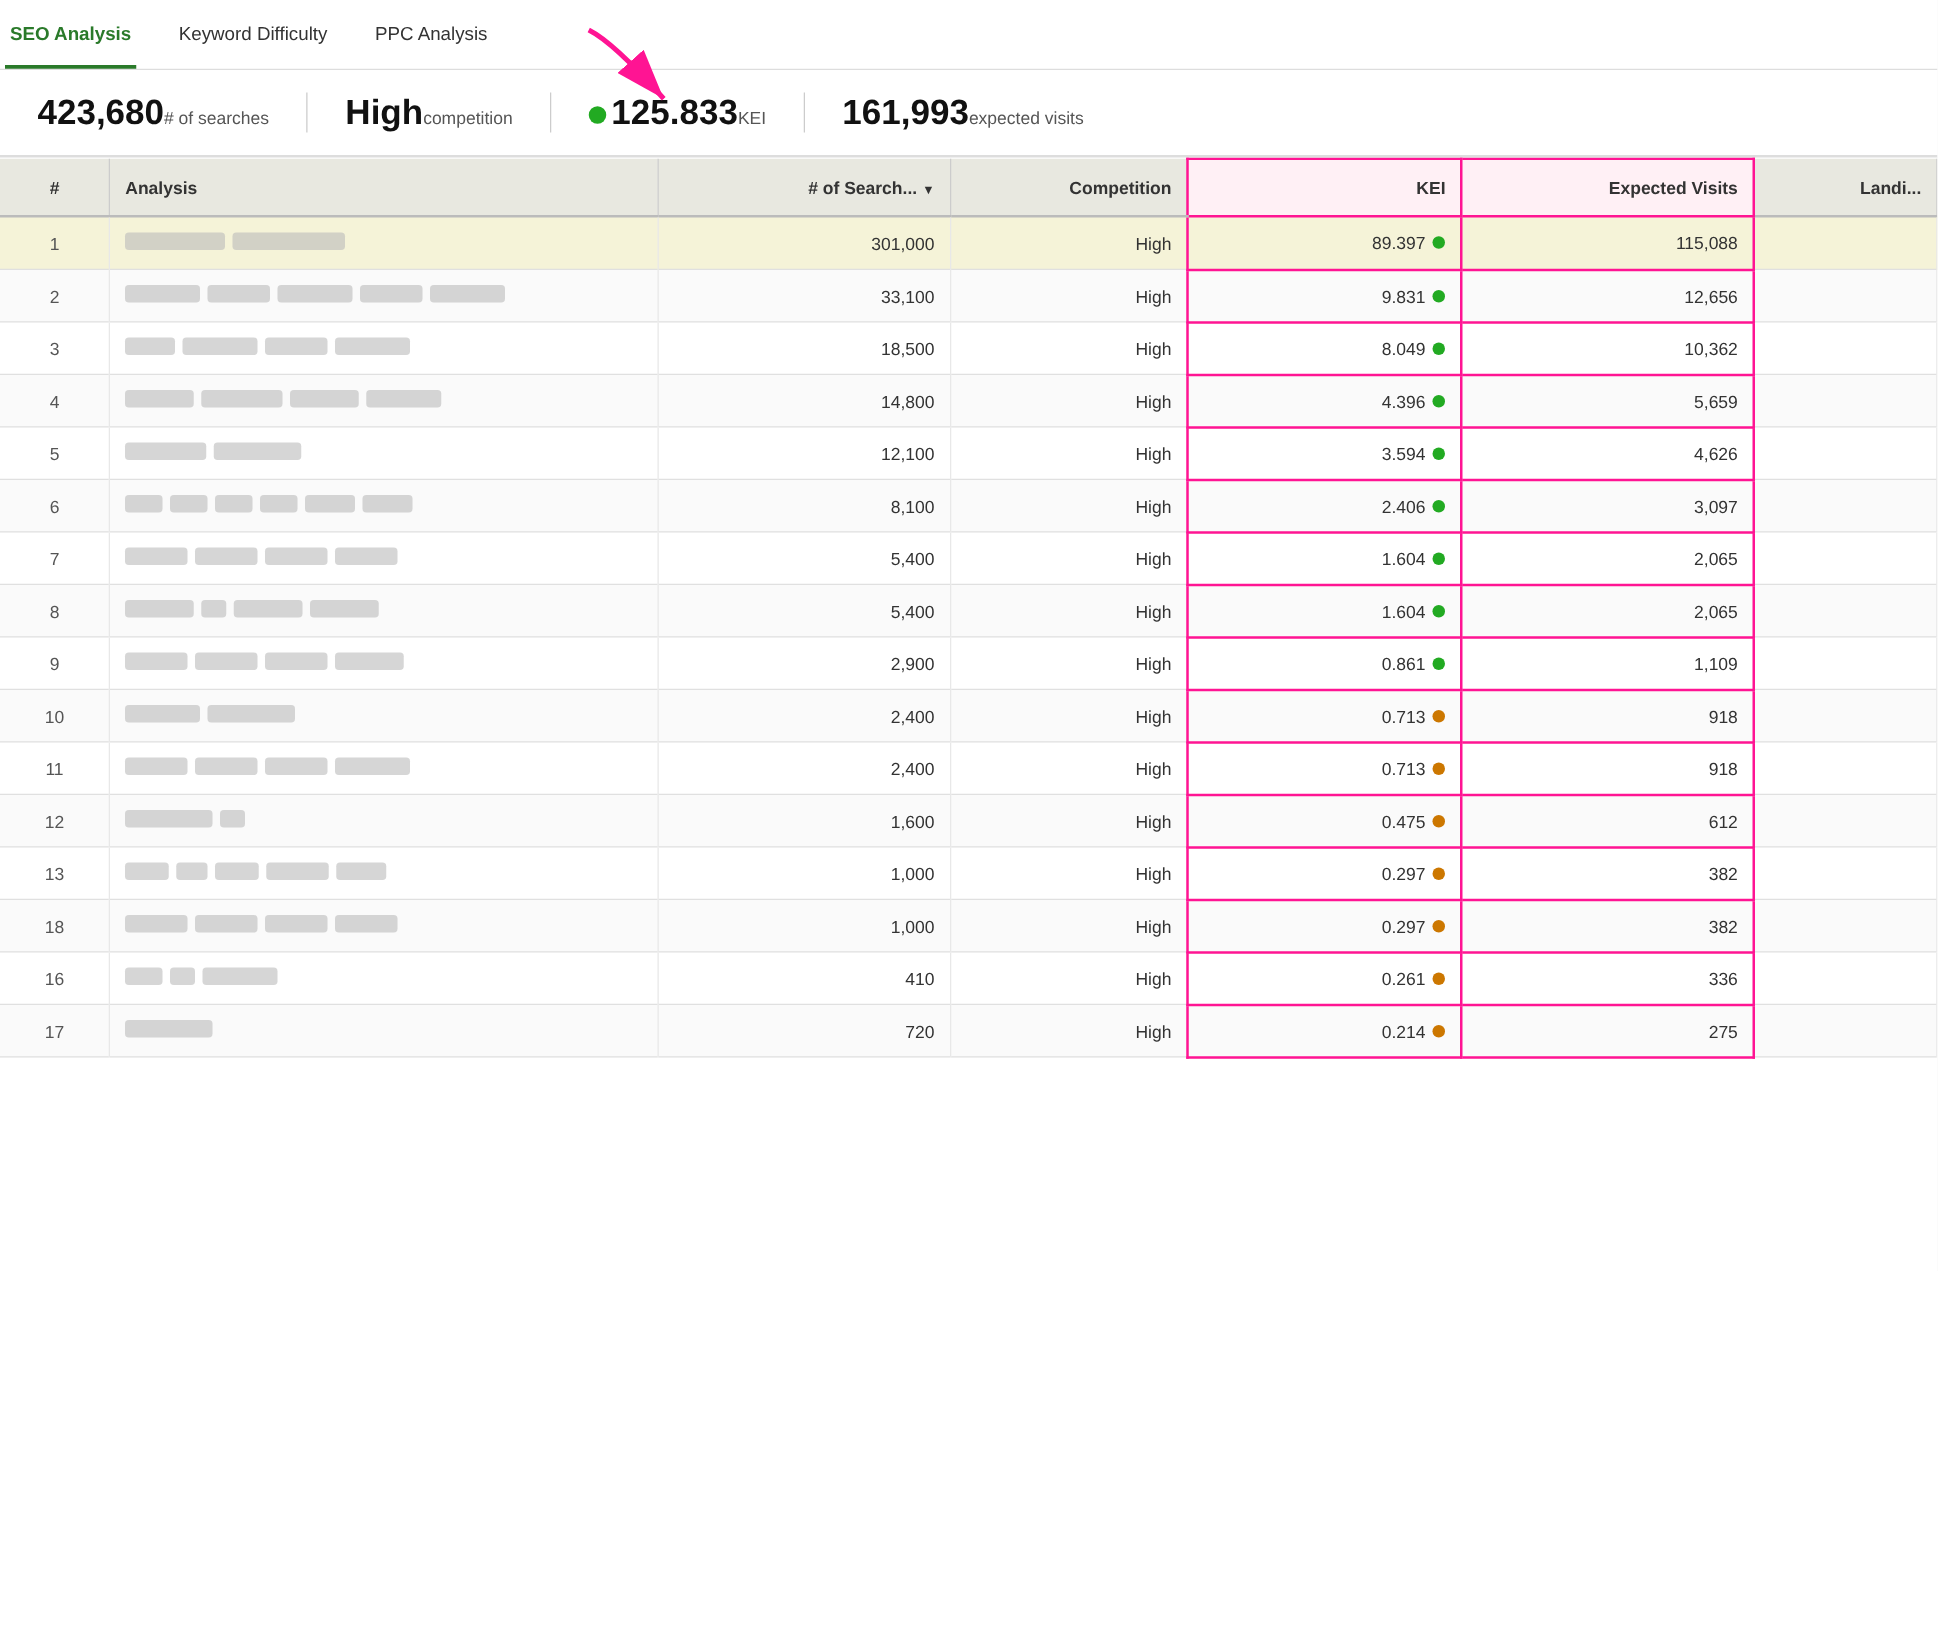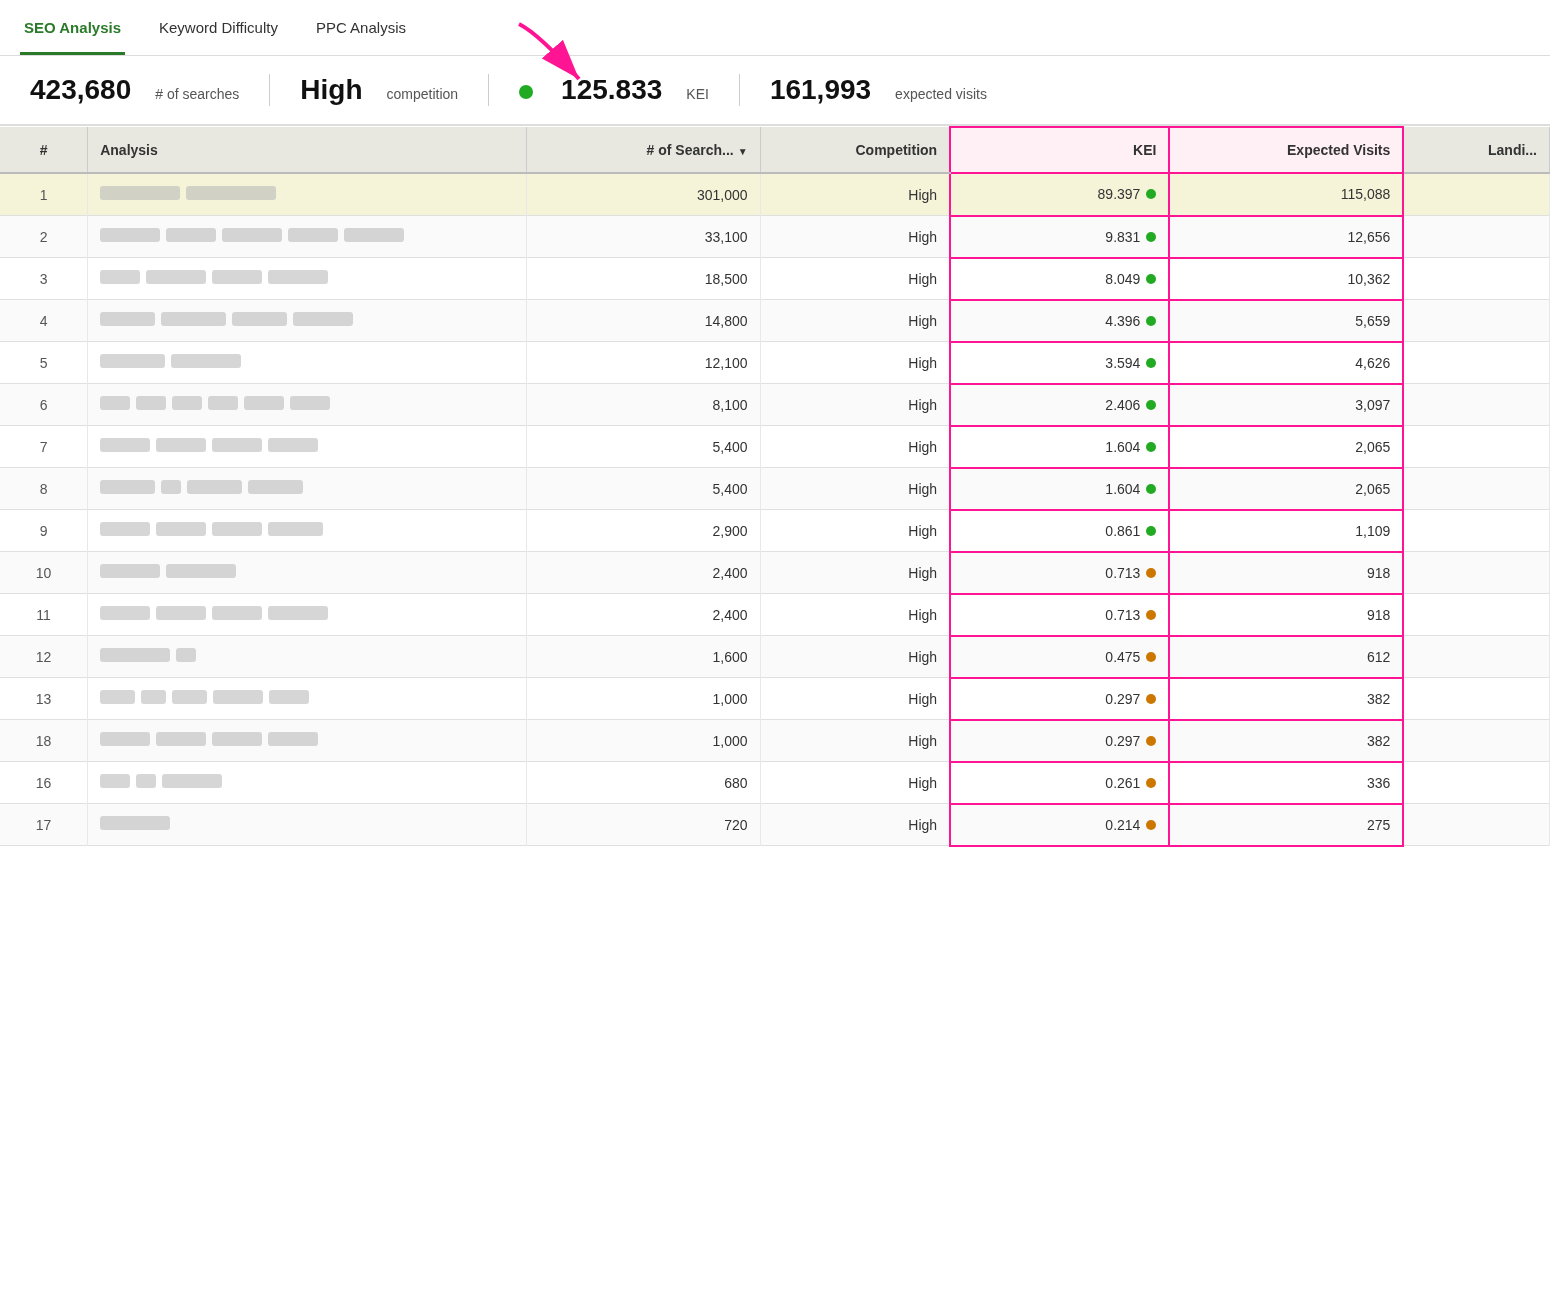--- a/index.html
+++ b/index.html
@@ -15,21 +15,21 @@
       min-height: 1310px;
       background: #fff;
       display: flex;
       flex-direction: column;
     }
 
     
     .top-nav {
       display: flex;
       align-items: center;
-      padding: 0 20px;
+      padding: 0 4px;
       border-bottom: 1px solid #ddd;
       background: #fff;
       height: 56px;
       position: relative;
     }
 
     .nav-tabs {
       display: flex;
       gap: 30px;
       align-items: center;
@@ -81,21 +81,21 @@
       align-items: center;
       padding: 18px 30px;
       border-bottom: 2px solid #ddd;
       gap: 0;
       background: #fff;
     }
 
     .summary-item {
       display: flex;
       align-items: baseline;
-      gap: 24px;
+      gap: 0;
       padding: 0 30px;
       border-right: 1px solid #ccc;
     }
 
     .summary-item:first-child {
       padding-left: 0;
     }
 
     .summary-item:last-child {
       border-right: none;
@@ -535,21 +535,21 @@
                 <span>0.297</span>
                 <span class="dot dot-orange"></span>
               </div>
             </td>
             <td class="expected-col">382</td>
             <td></td>
           </tr>
           <tr>
             <td>16</td>
             <td class="keyword-cell"><span class="keyword-blur" style="width: 30px; margin-right: 6px;"></span><span class="keyword-blur" style="width: 20px; margin-right: 6px;"></span><span class="keyword-blur" style="width: 60px; margin-right: 0px;"></span></td>
-            <td>680</td>
+            <td>410</td>
             <td>High</td>
             <td class="kei-col">
               <div class="kei-cell">
                 <span>0.261</span>
                 <span class="dot dot-orange"></span>
               </div>
             </td>
             <td class="expected-col">336</td>
             <td></td>
           </tr>

